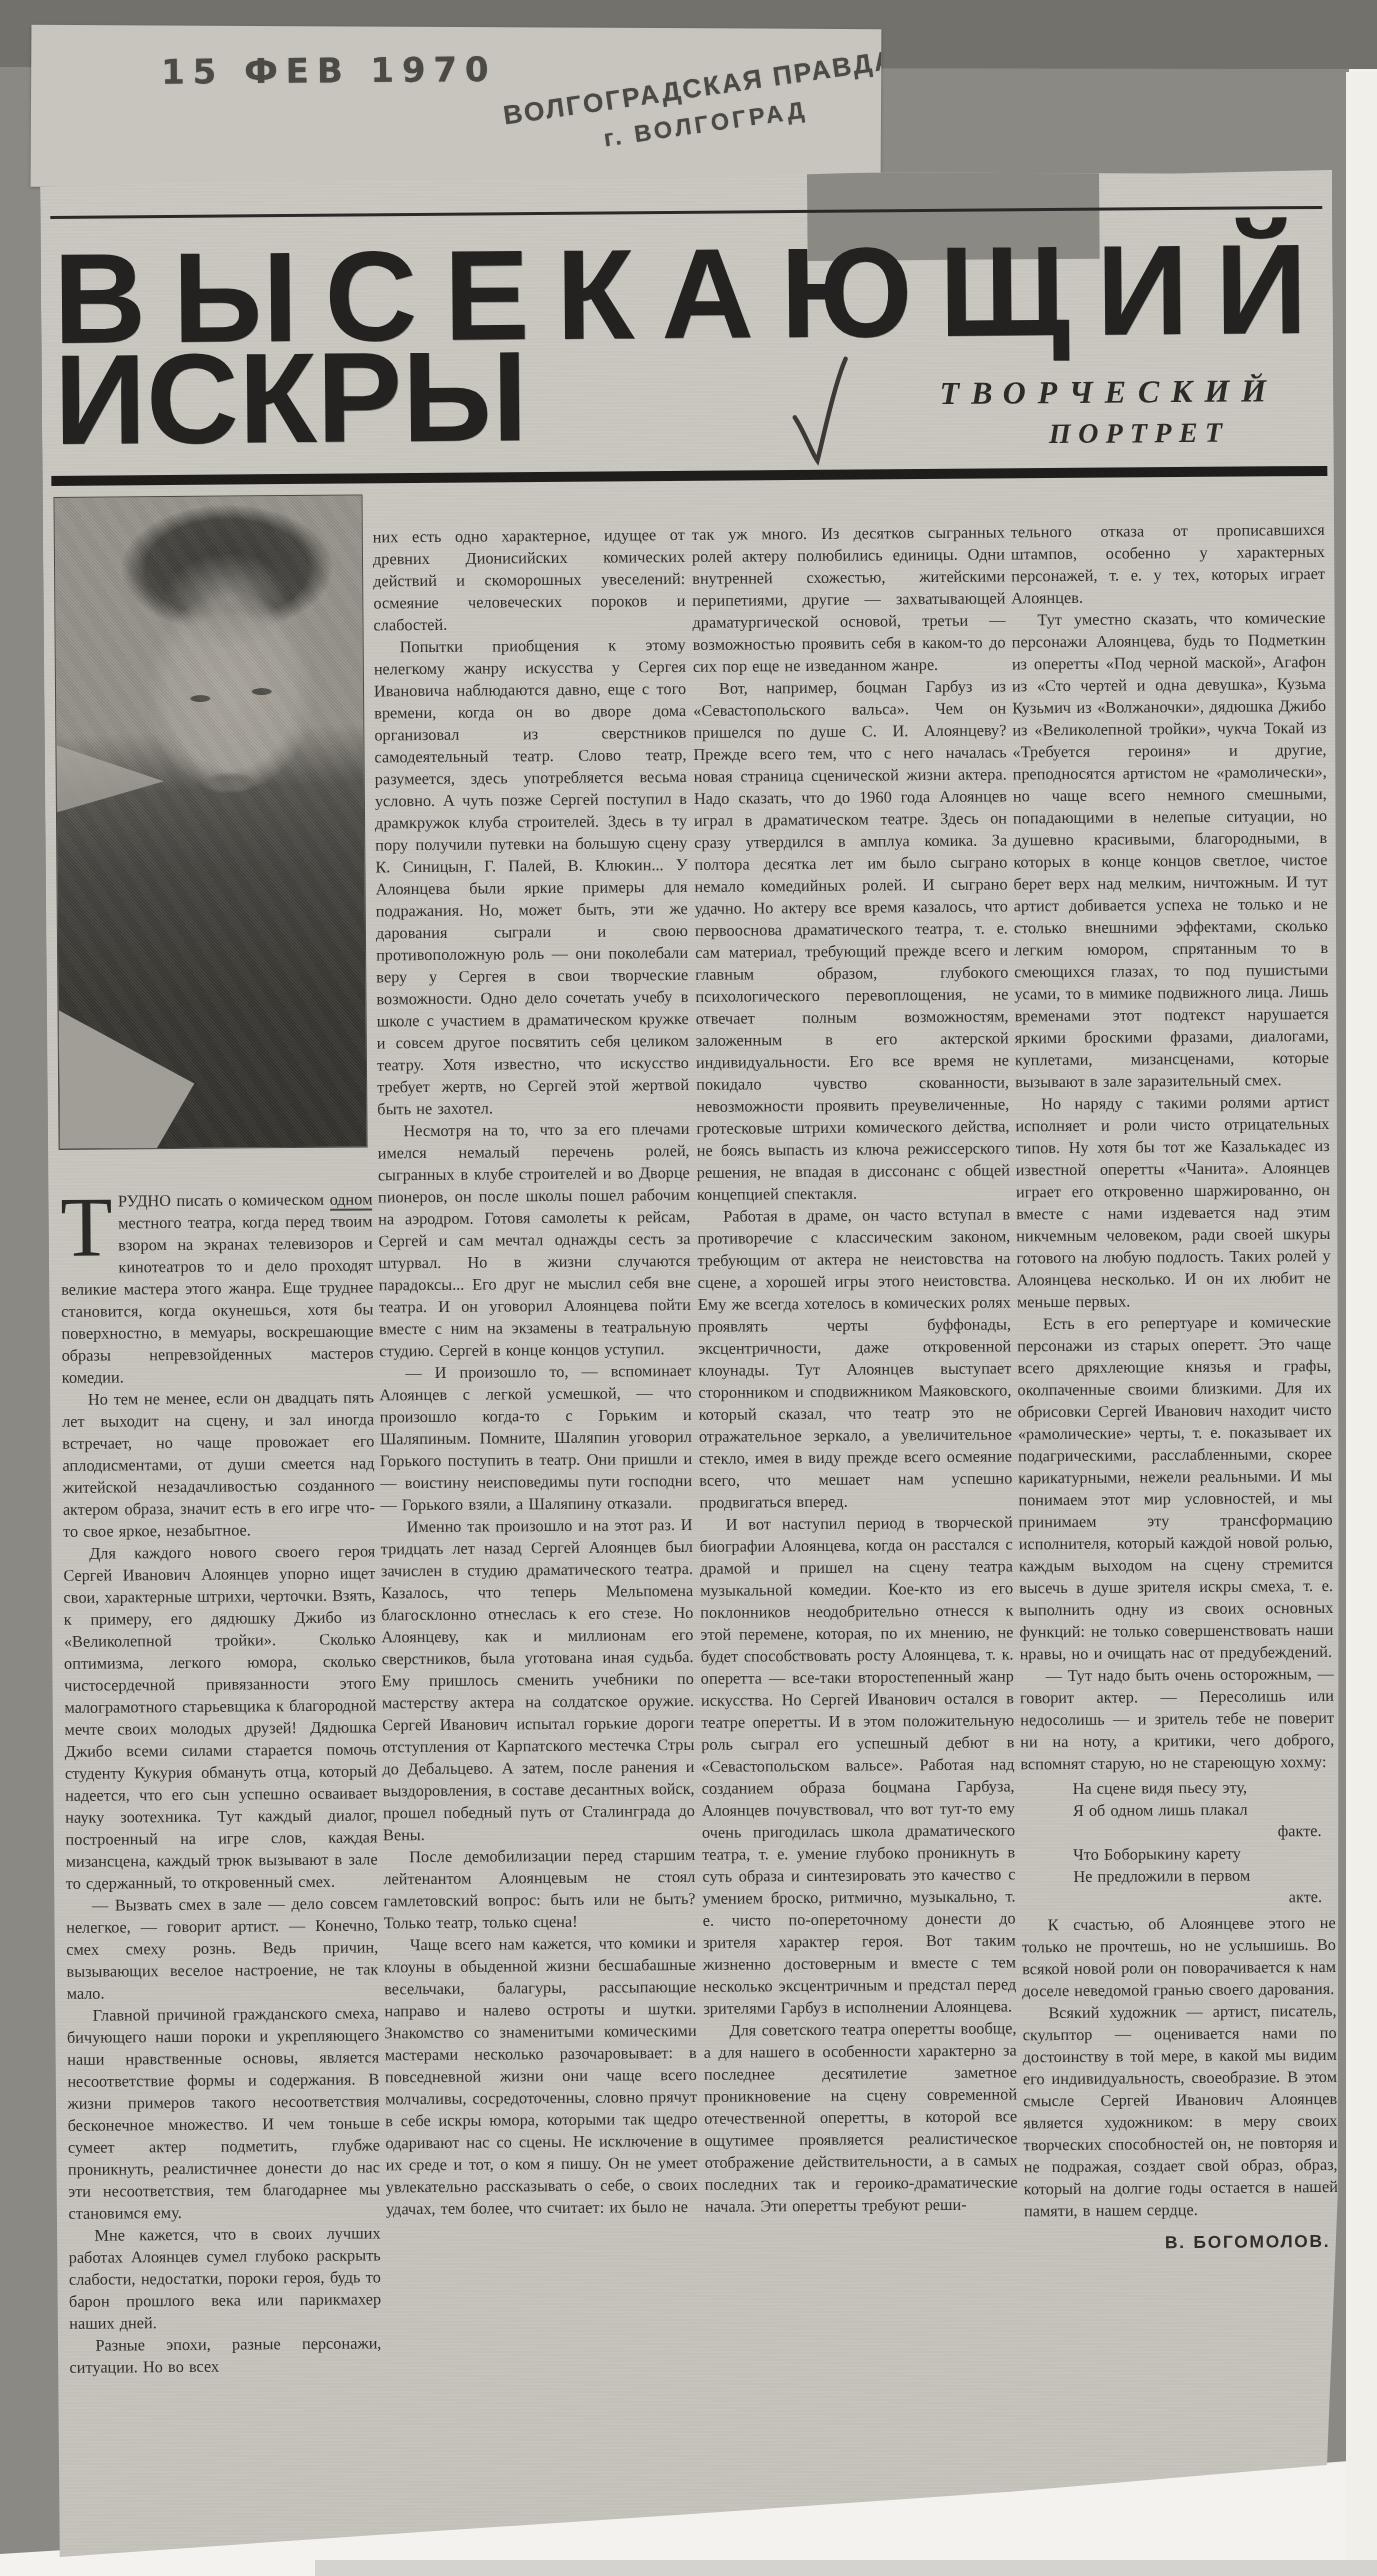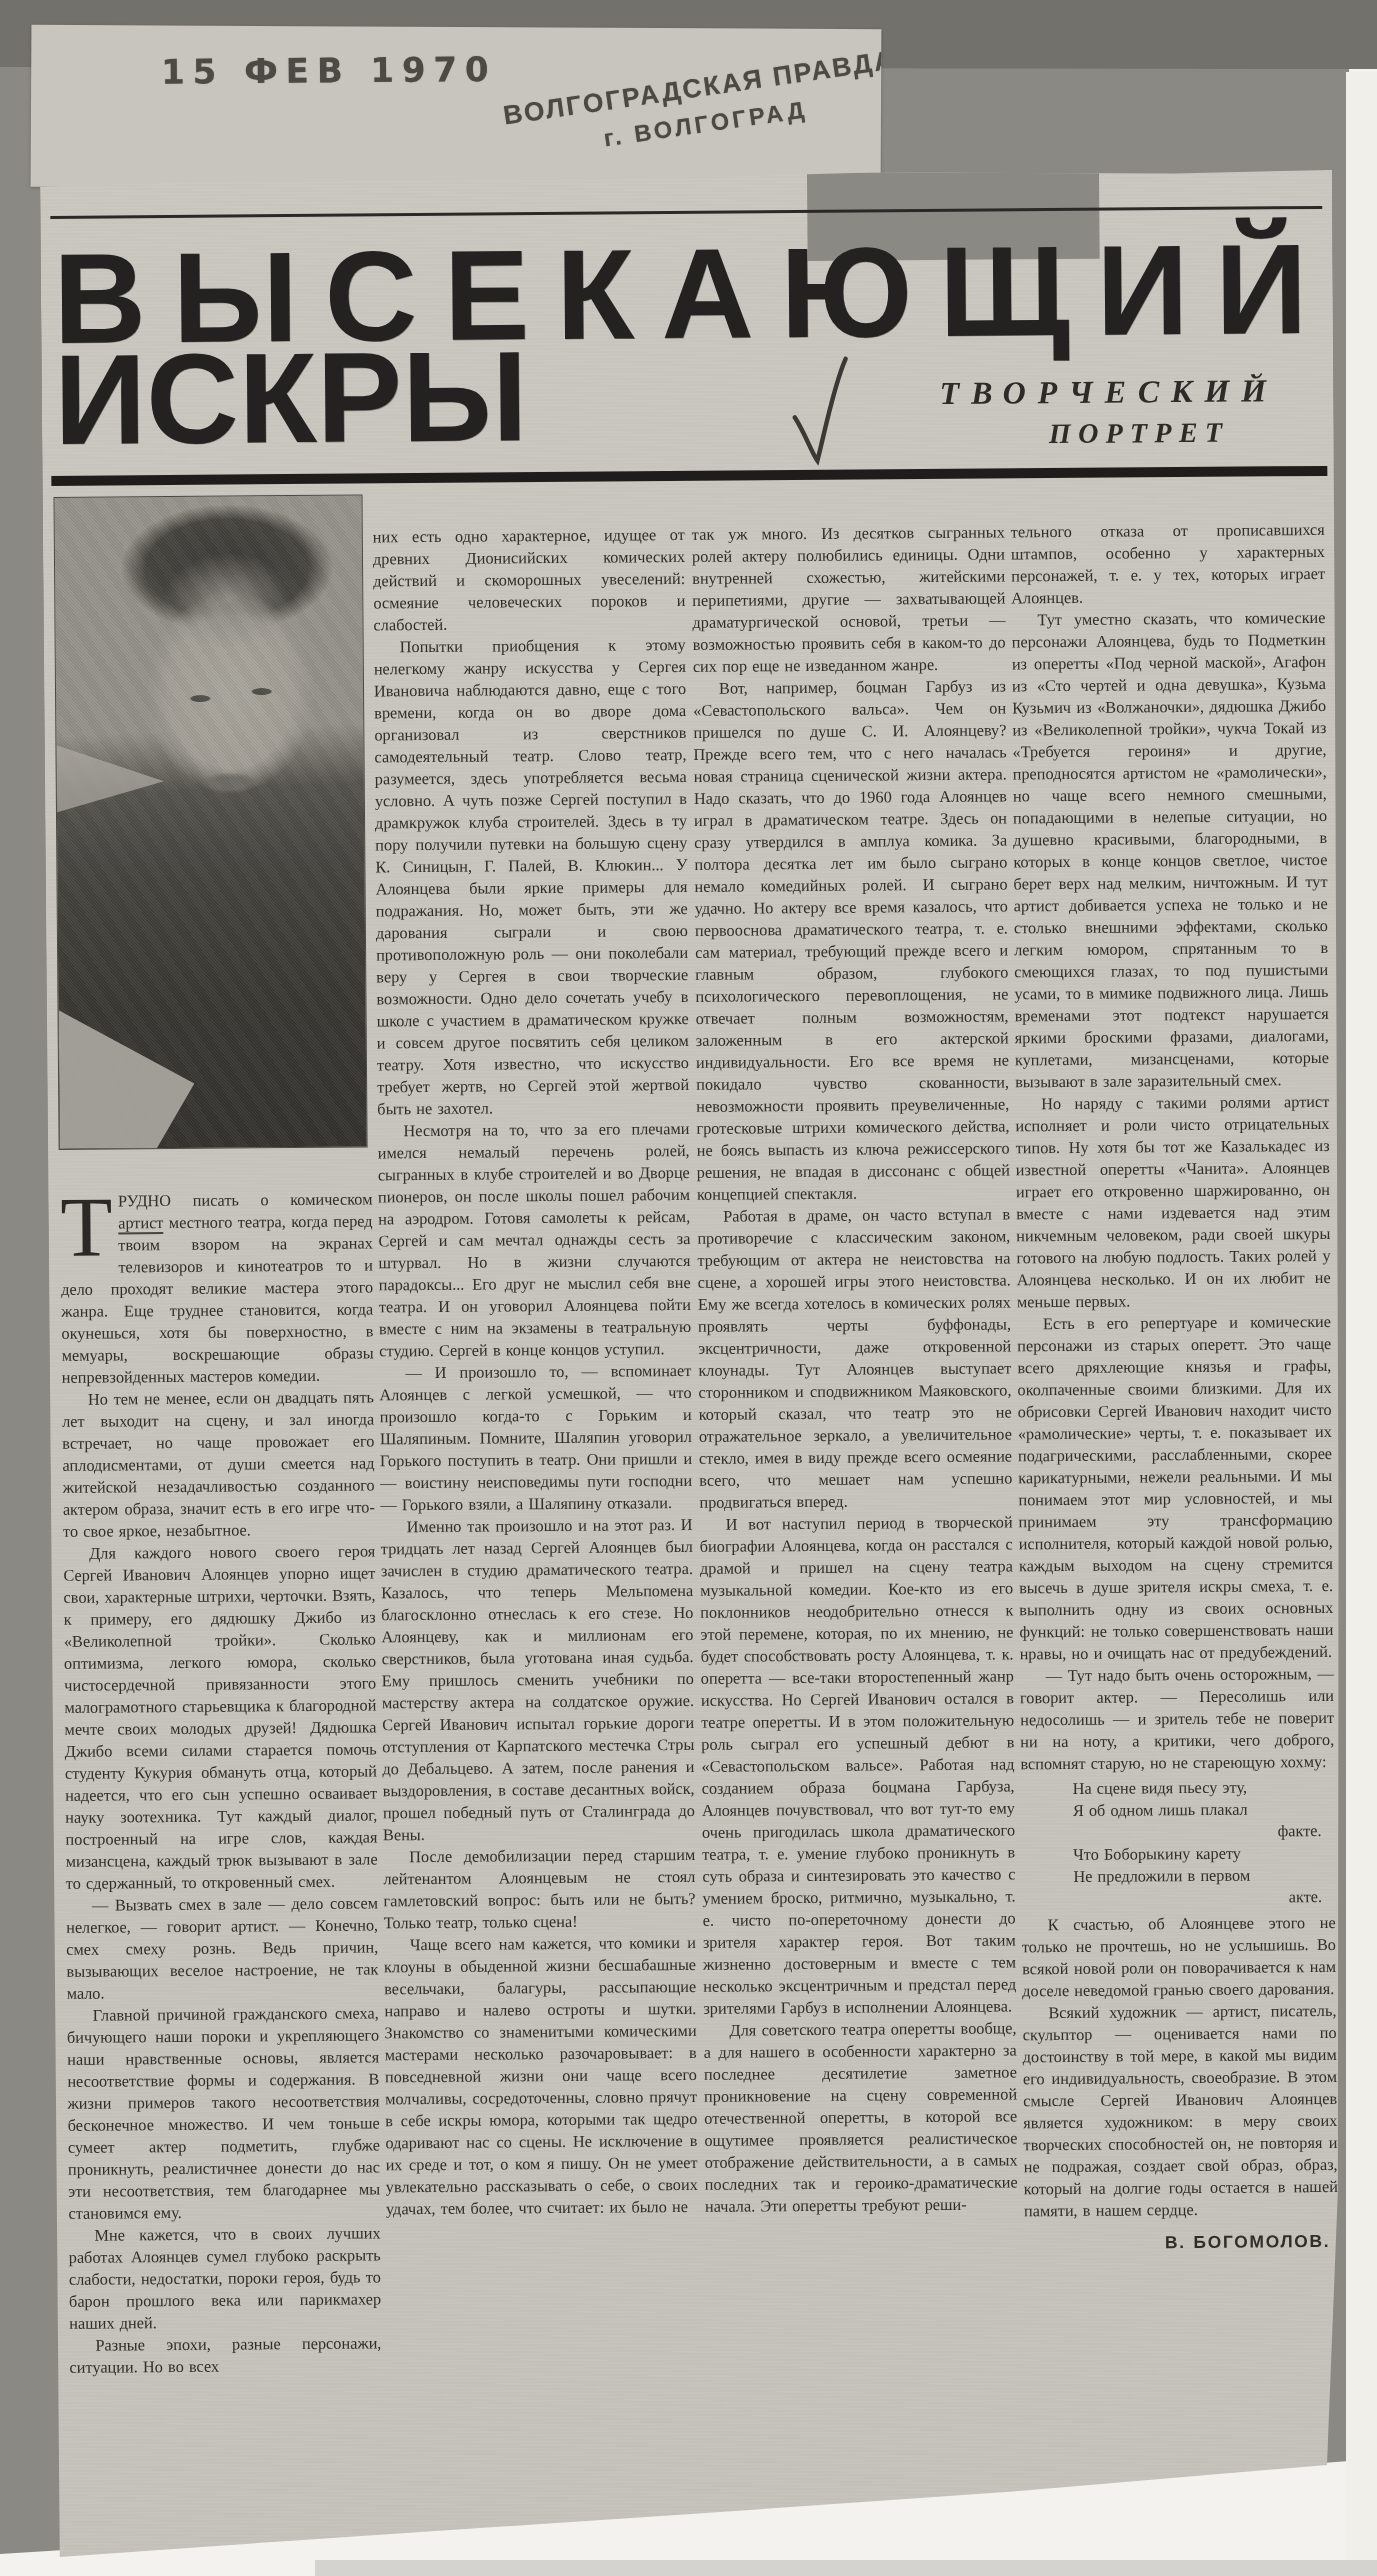--- a/index.html
+++ b/index.html
@@ -165,21 +165,21 @@
   <div class="kicker k2">ПОРТРЕТ</div>
 
   <div class="head-rule"></div>
 
   <div class="photo">
     <div class="wedge"></div>
     <div class="wedge2"></div>
   </div>
 
   <div class="col col1">
-      <p class="drop"><span class="initial">Т</span>РУДНО писать о комическом <span class="pen-underline">артист</span> местного театра, когда перед твоим взором на экранах телевизоров и кинотеатров то и дело проходят великие мастера этого жанра. Еще труднее становится, когда окунешься, хотя бы поверхностно, в мемуары, воскрешающие образы непревзойденных мастеров комедии.</p>
+      <p class="drop"><span class="initial">Т</span>РУДНО писать о комическом <span class="pen-underline">одном</span> местного театра, когда перед твоим взором на экранах телевизоров и кинотеатров то и дело проходят великие мастера этого жанра. Еще труднее становится, когда окунешься, хотя бы поверхностно, в мемуары, воскрешающие образы непревзойденных мастеров комедии.</p>
       <p class="p">Но тем не менее, если он двадцать пять лет выходит на сцену, и зал иногда встречает, но чаще провожает его аплодисментами, от души смеется над житейской незадачливостью созданного актером образа, значит есть в его игре что-то свое яркое, незабытное.</p>
       <p class="p">Для каждого нового своего героя Сергей Иванович Алоянцев упорно ищет свои, характерные штрихи, черточки. Взять, к примеру, его дядюшку Джибо из «Великолепной тройки». Сколько оптимизма, легкого юмора, сколько чистосердечной привязанности этого малограмотного старьевщика к благородной мечте своих молодых друзей! Дядюшка Джибо всеми силами старается помочь студенту Кукурия обмануть отца, который надеется, что его сын успешно осваивает науку зоотехника. Тут каждый диалог, построенный на игре слов, каждая мизансцена, каждый трюк вызывают в зале то сдержанный, то откровенный смех.</p>
       <p class="p">— Вызвать смех в зале — дело совсем нелегкое, — говорит артист. — Конечно, смех смеху рознь. Ведь причин, вызывающих веселое настроение, не так мало.</p>
       <p class="p">Главной причиной гражданского смеха, бичующего наши пороки и укрепляющего наши нравственные основы, является несоответствие формы и содержания. В жизни примеров такого несоответствия бесконечное множество. И чем тоньше сумеет актер подметить, глубже проникнуть, реалистичнее донести до нас эти несоответствия, тем благодарнее мы становимся ему.</p>
       <p class="p">Мне кажется, что в своих лучших работах Алоянцев сумел глубоко раскрыть слабости, недостатки, пороки героя, будь то барон прошлого века или парикмахер наших дней.</p>
       <p class="p">Разные эпохи, разные персонажи, ситуации. Но во всех</p>
     </div>
   <div class="col col2">
       <p class="cont">них есть одно характерное, идущее от древних Дионисийских комических действий и скоморошных увеселений: осмеяние человеческих пороков и слабостей.</p>
       <p class="p">Попытки приобщения к этому нелегкому жанру искусства у Сергея Ивановича наблюдаются давно, еще с того времени, когда он во дворе дома организовал из сверстников самодеятельный театр. Слово театр, разумеется, здесь употребляется весьма условно. А чуть позже Сергей поступил в драмкружок клуба строителей. Здесь в ту пору получили путевки на большую сцену К. Синицын, Г. Палей, В. Клюкин... У Алоянцева были яркие примеры для подражания. Но, может быть, эти же дарования сыграли и свою противоположную роль — они поколебали веру у Сергея в свои творческие возможности. Одно дело сочетать учебу в школе с участием в драматическом кружке и совсем другое посвятить себя целиком театру. Хотя известно, что искусство требует жертв, но Сергей этой жертвой быть не захотел.</p>

